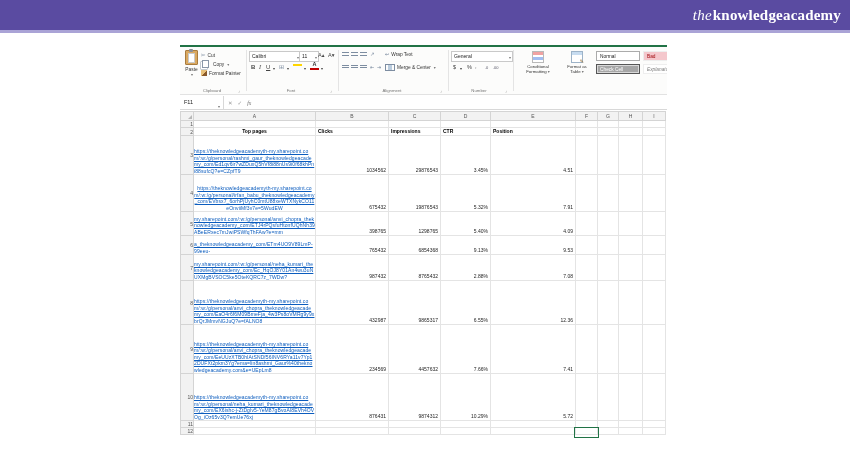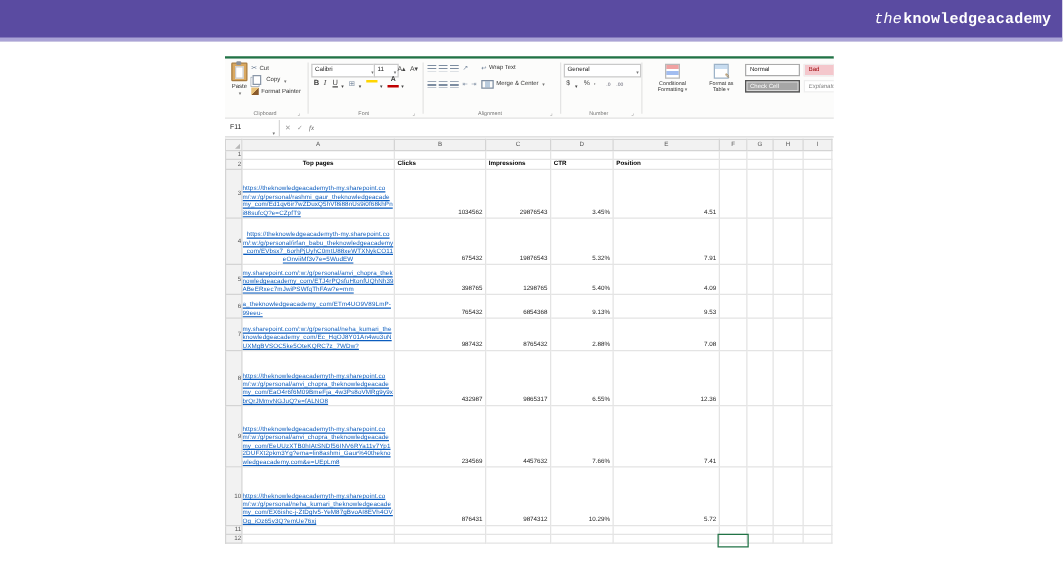--- a/index.html
+++ b/index.html
@@ -3,21 +3,21 @@
 <meta charset="utf-8">
 <style>
   html,body{margin:0;padding:0;}
   body{width:850px;height:450px;position:relative;background:#fff;overflow:hidden;
        font-family:"Liberation Sans",sans-serif;-webkit-font-smoothing:antialiased;}
 
   
   .brandbar{position:absolute;left:0;top:0;width:850px;height:30px;background:#5a4ba1;
             border-bottom:3px solid #aaa3d6;}
   .logo{position:absolute;right:9px;top:0;line-height:30px;color:#fff;
-        font-family:Liberation Mono, monospace;font-size:12px;letter-spacing:.2px;}
+        font-family:Liberation Serif, serif;font-size:15px;letter-spacing:.2px;}
   .logo .the{font-style:italic;font-weight:400;margin-right:1px;}
   .logo .rest{font-weight:700;}
 
   
   .excel{position:absolute;left:180px;top:45px;width:487px;height:398px;background:#fff;color:#333;}
   .greenline{position:absolute;left:0;top:0;width:100%;height:2px;background:#217346;}
 
   
   .ribbon{position:absolute;left:0;top:2px;width:100%;height:47px;background:#fcfcfb;
           border-bottom:1px solid #e2e2e2;font-size:4.8px;color:#333;}

